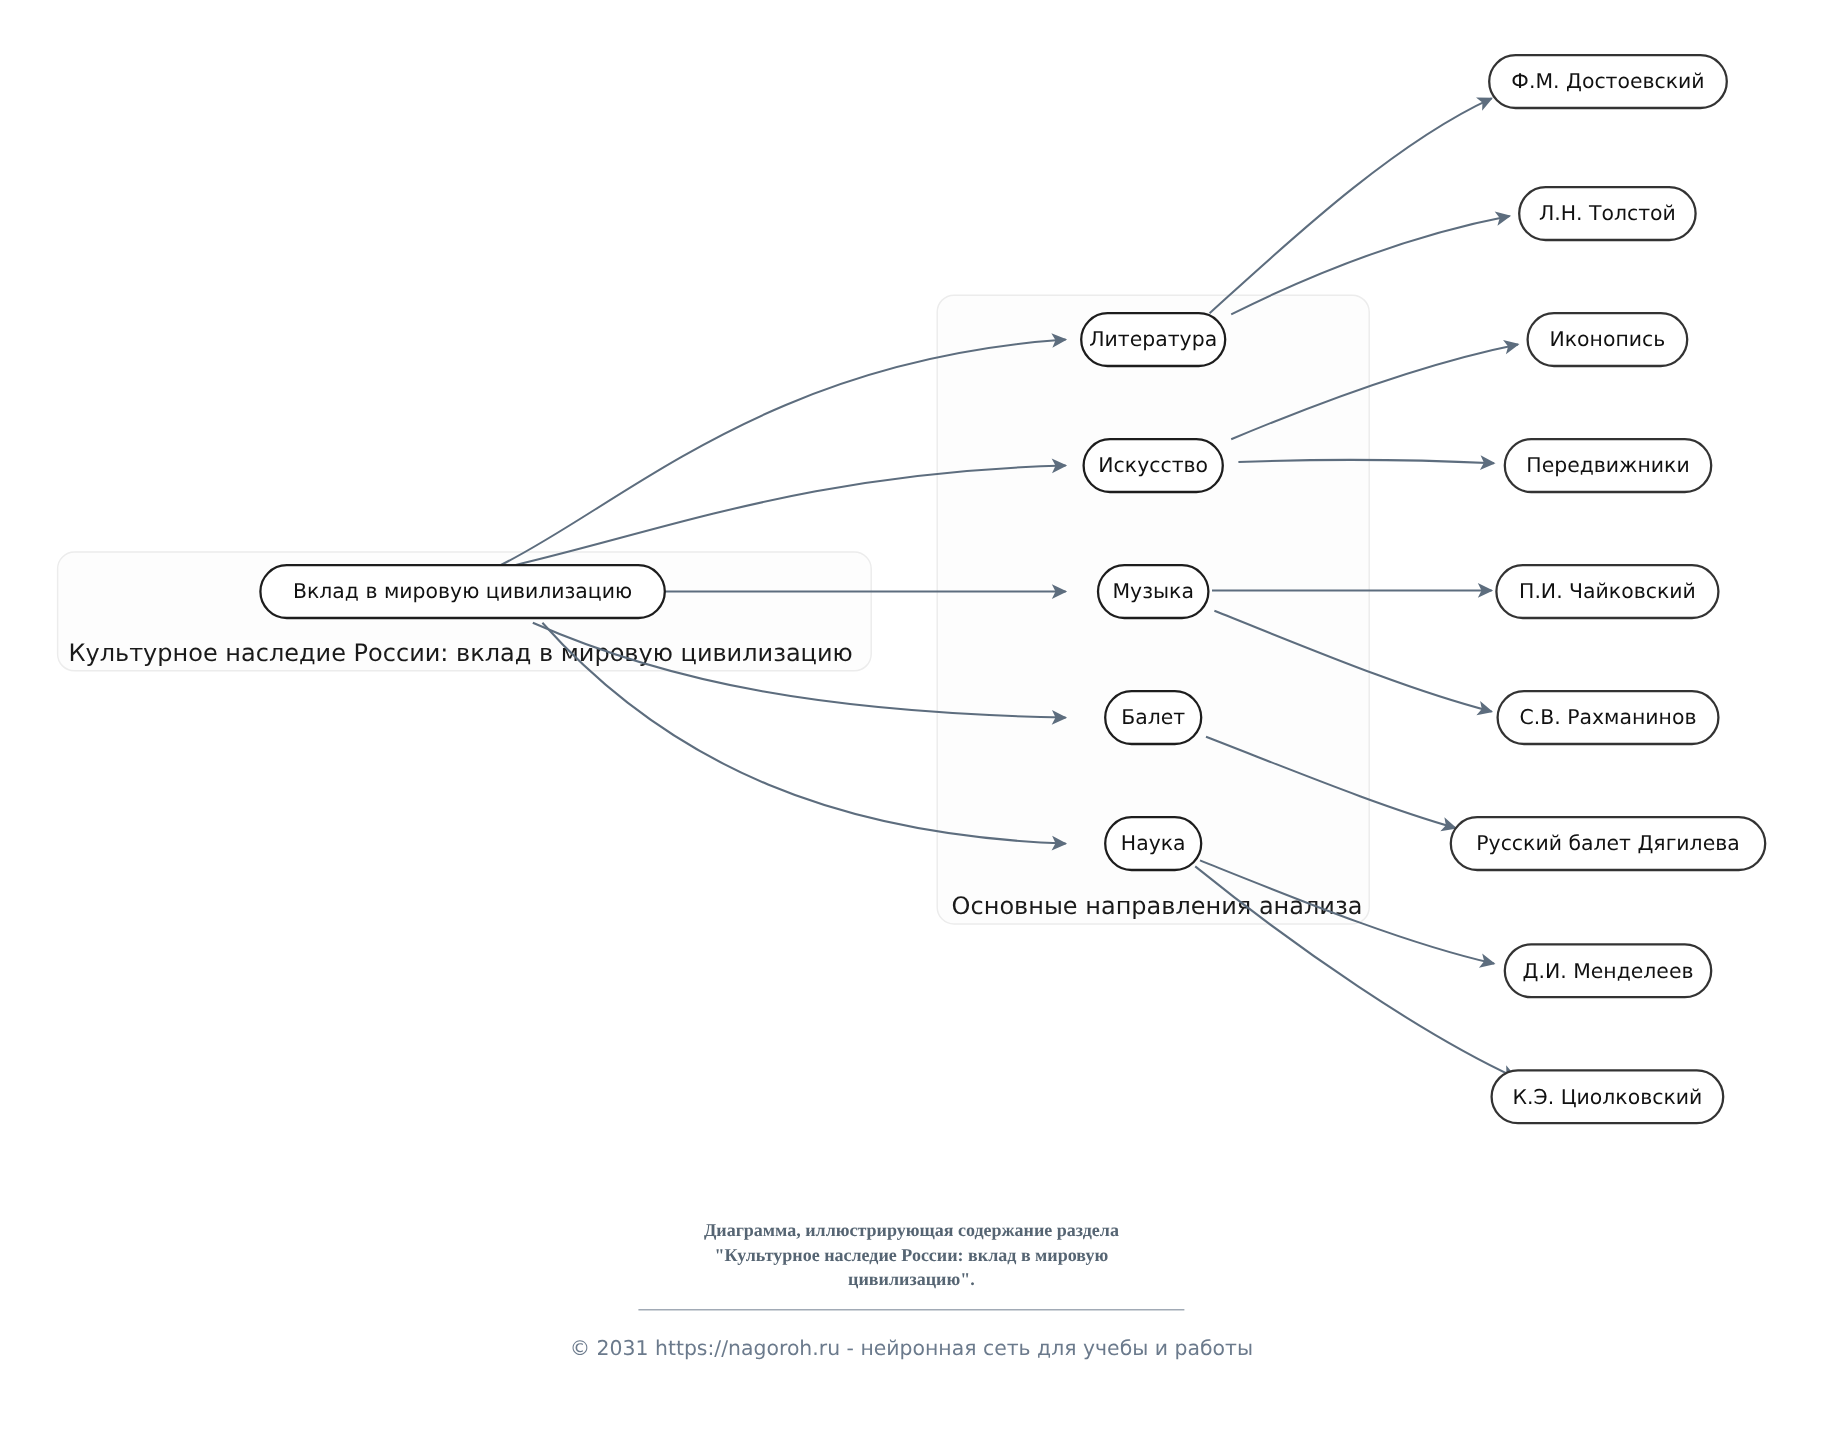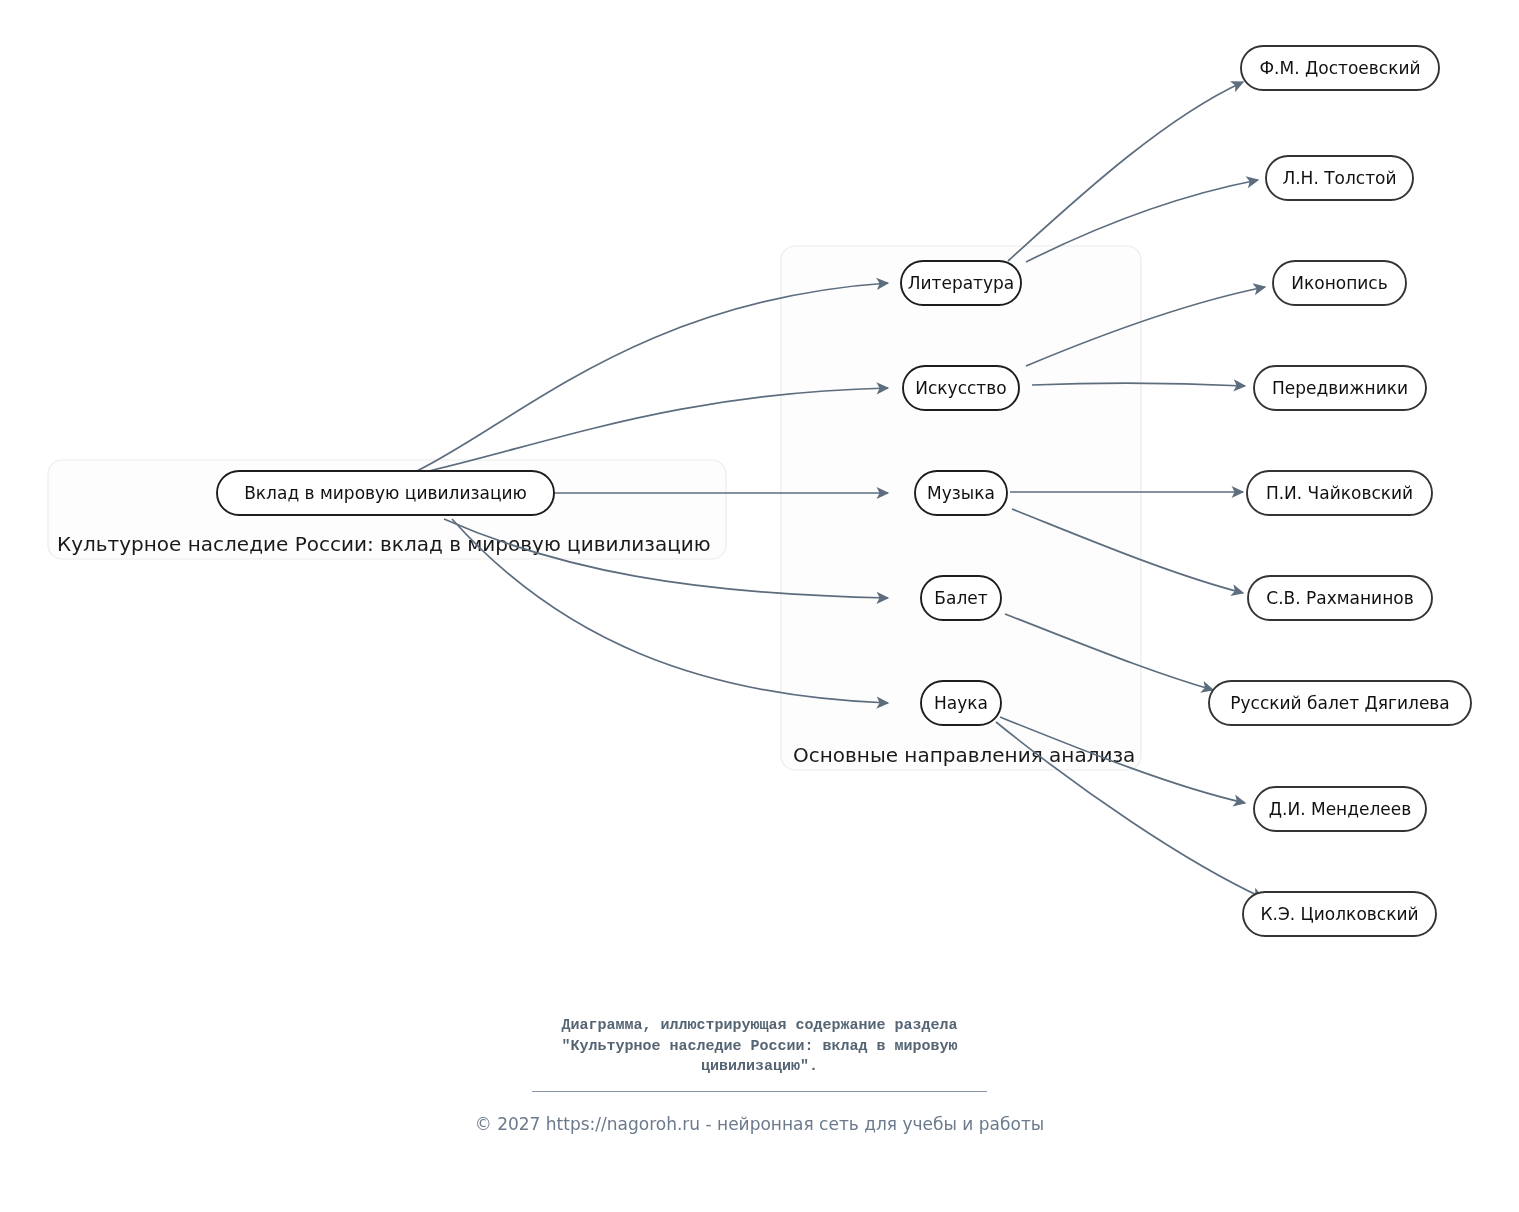--- a/index.html
+++ b/index.html
@@ -57,21 +57,21 @@
     stroke-width: 1.7;
   }
   .caption-wrap {
     position: absolute;
     left: 0;
     right: 0;
     top: 1016px;
     text-align: center;
   }
   .caption-title {
-    font-family: Liberation Mono, monospace;
+    font-family: Liberation Serif, serif;
     font-size: 15px;
     font-weight: bold;
     color: #566573;
     line-height: 1.38;
     margin: 0 auto;
     width: 560px;
   }
   .caption-rule {
     width: 455px;
     margin: 13px auto 0 auto;
@@ -203,16 +203,16 @@
     </g>
   </svg>
 
   <div class="caption-wrap">
     <div class="caption-title">
       <div>Диаграмма, иллюстрирующая содержание раздела</div>
       <div>"Культурное наследие России: вклад в мировую</div>
       <div>цивилизацию".</div>
     </div>
     <div class="caption-rule"></div>
-    <div class="caption-credit">© 2027 https://nagoroh.ru - нейронная сеть для учебы и работы</div>
+    <div class="caption-credit">© 2031 https://nagoroh.ru - нейронная сеть для учебы и работы</div>
   </div>
 
 </div>
 
 </body></html>

